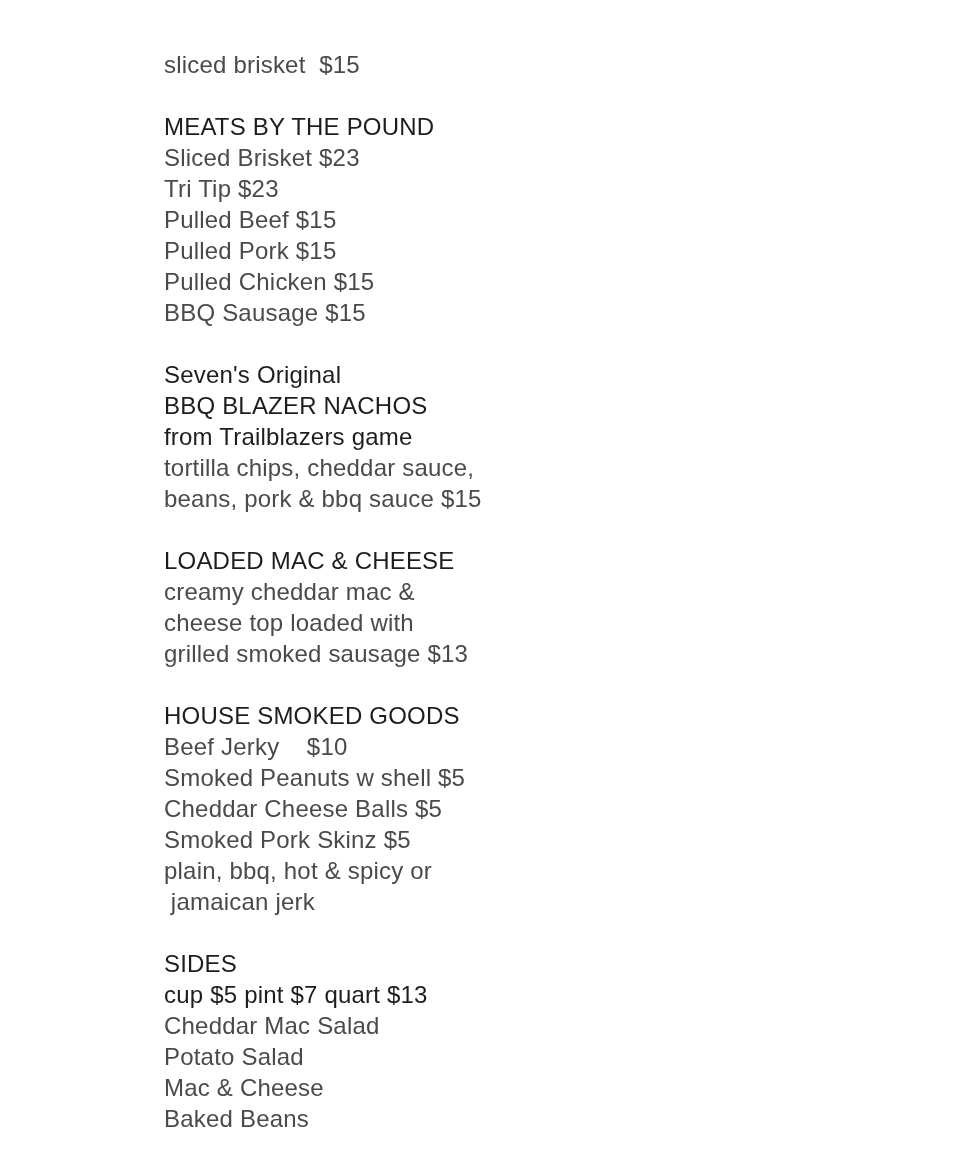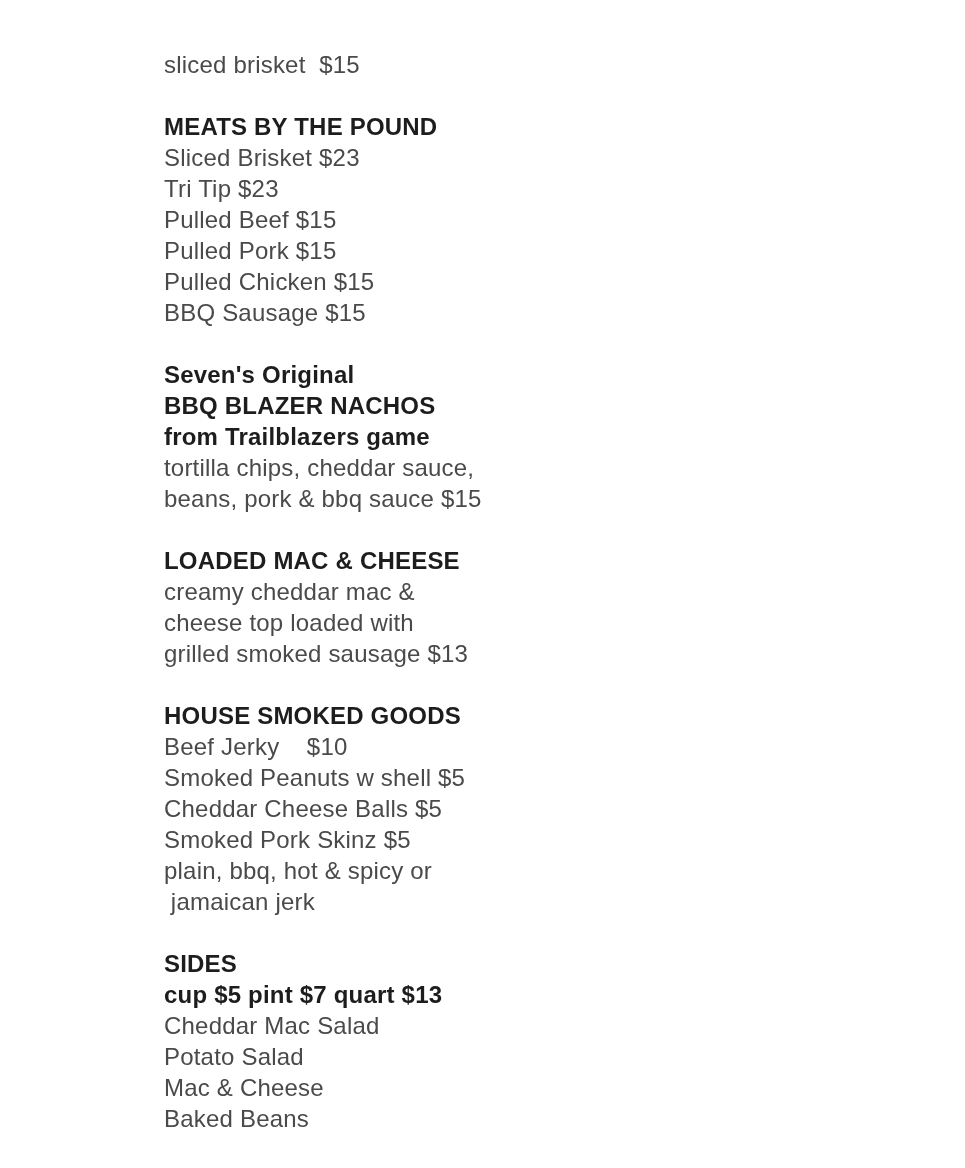--- a/index.html
+++ b/index.html
@@ -27,21 +27,21 @@
     line-height: 31px;
     min-height: 31px;
     letter-spacing: 0.2px;
   }
   .menu-line.body {
     color: var(--body-color, #4a4a4a);
     font-weight: 400;
   }
   .menu-line.heading {
     color: var(--heading-color, #1d1d1d);
-    font-weight: 700;
+    font-weight: 400;
   }
   .menu-line.blank {
     color: transparent;
   }
 </style>
 </head>
 <body>
 
 <div class="screen">
   <div class="menu-block">

